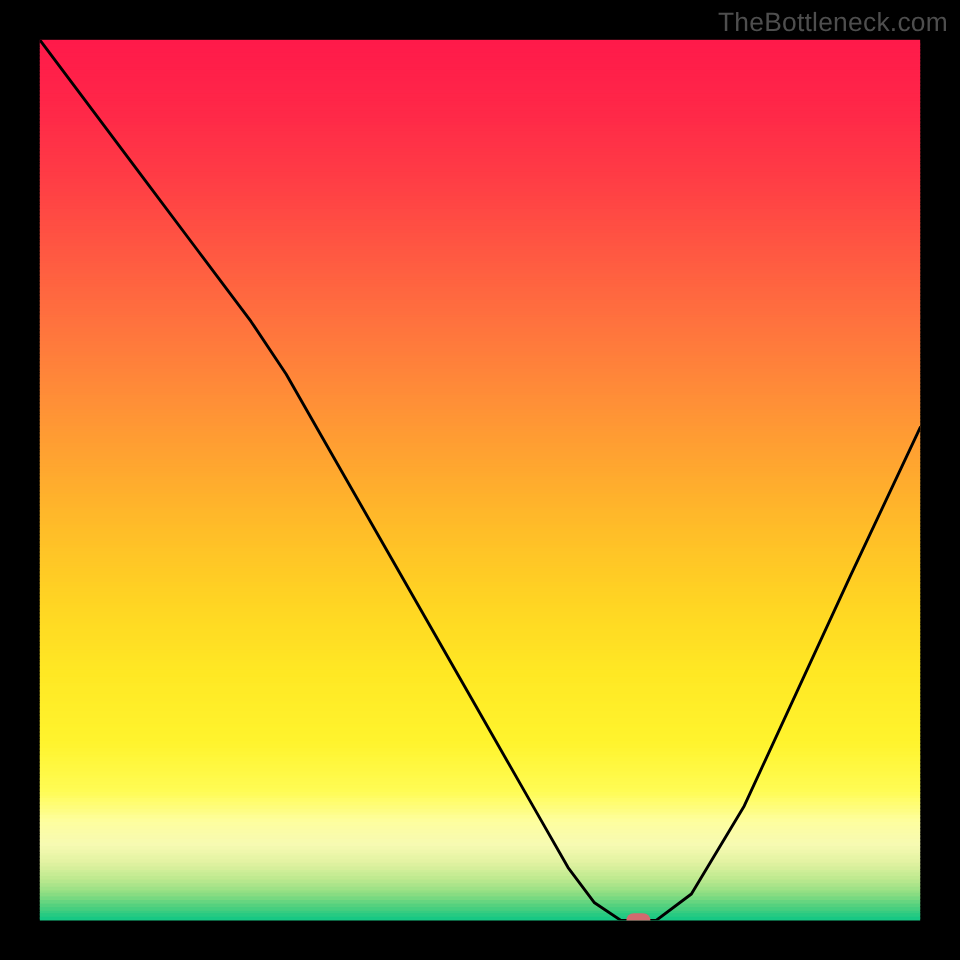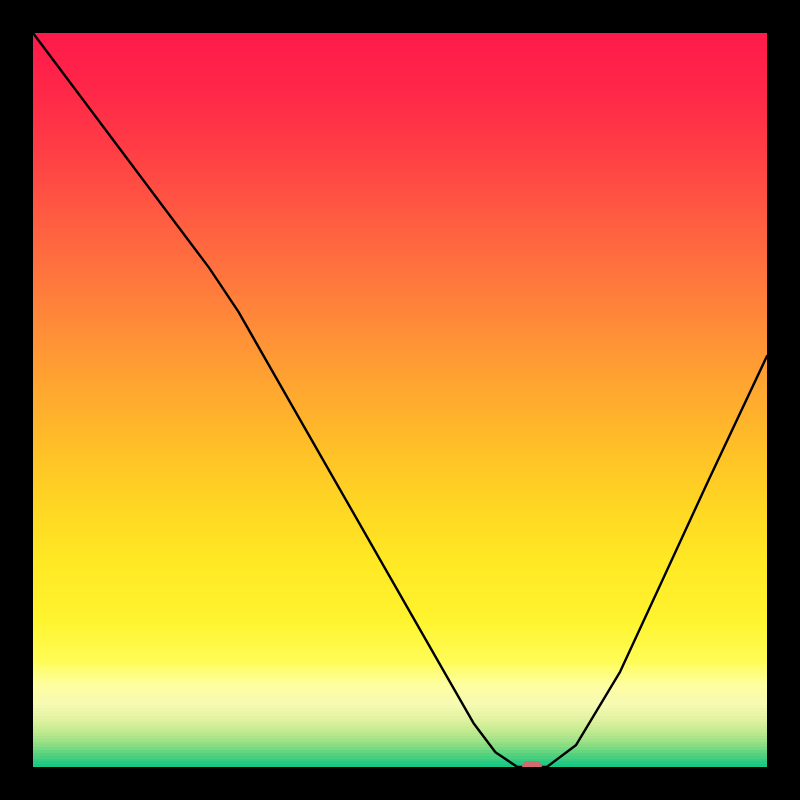--- a/index.html
+++ b/index.html
@@ -57,20 +57,21 @@
     font-weight: 400;
     letter-spacing: 0.2px;
     user-select: none;
   }
 </style>
 </head>
 <body>
 
 <div class="frame">
 
+  <div class="watermark">TheBottleneck.com</div>
 
   <div class="plot-area">
     <div class="gradient-bg" id="grad">
         <div class="strip" style="top:0.0000%;height:0.6346%;background:rgb(255,26,74)"></div>
         <div class="strip" style="top:0.3846%;height:0.6346%;background:rgb(255,27,74)"></div>
         <div class="strip" style="top:0.7692%;height:0.6346%;background:rgb(255,27,74)"></div>
         <div class="strip" style="top:1.1538%;height:0.6346%;background:rgb(255,28,74)"></div>
         <div class="strip" style="top:1.5385%;height:0.6346%;background:rgb(255,29,74)"></div>
         <div class="strip" style="top:1.9231%;height:0.6346%;background:rgb(255,29,74)"></div>
         <div class="strip" style="top:2.3077%;height:0.6346%;background:rgb(255,30,73)"></div>

